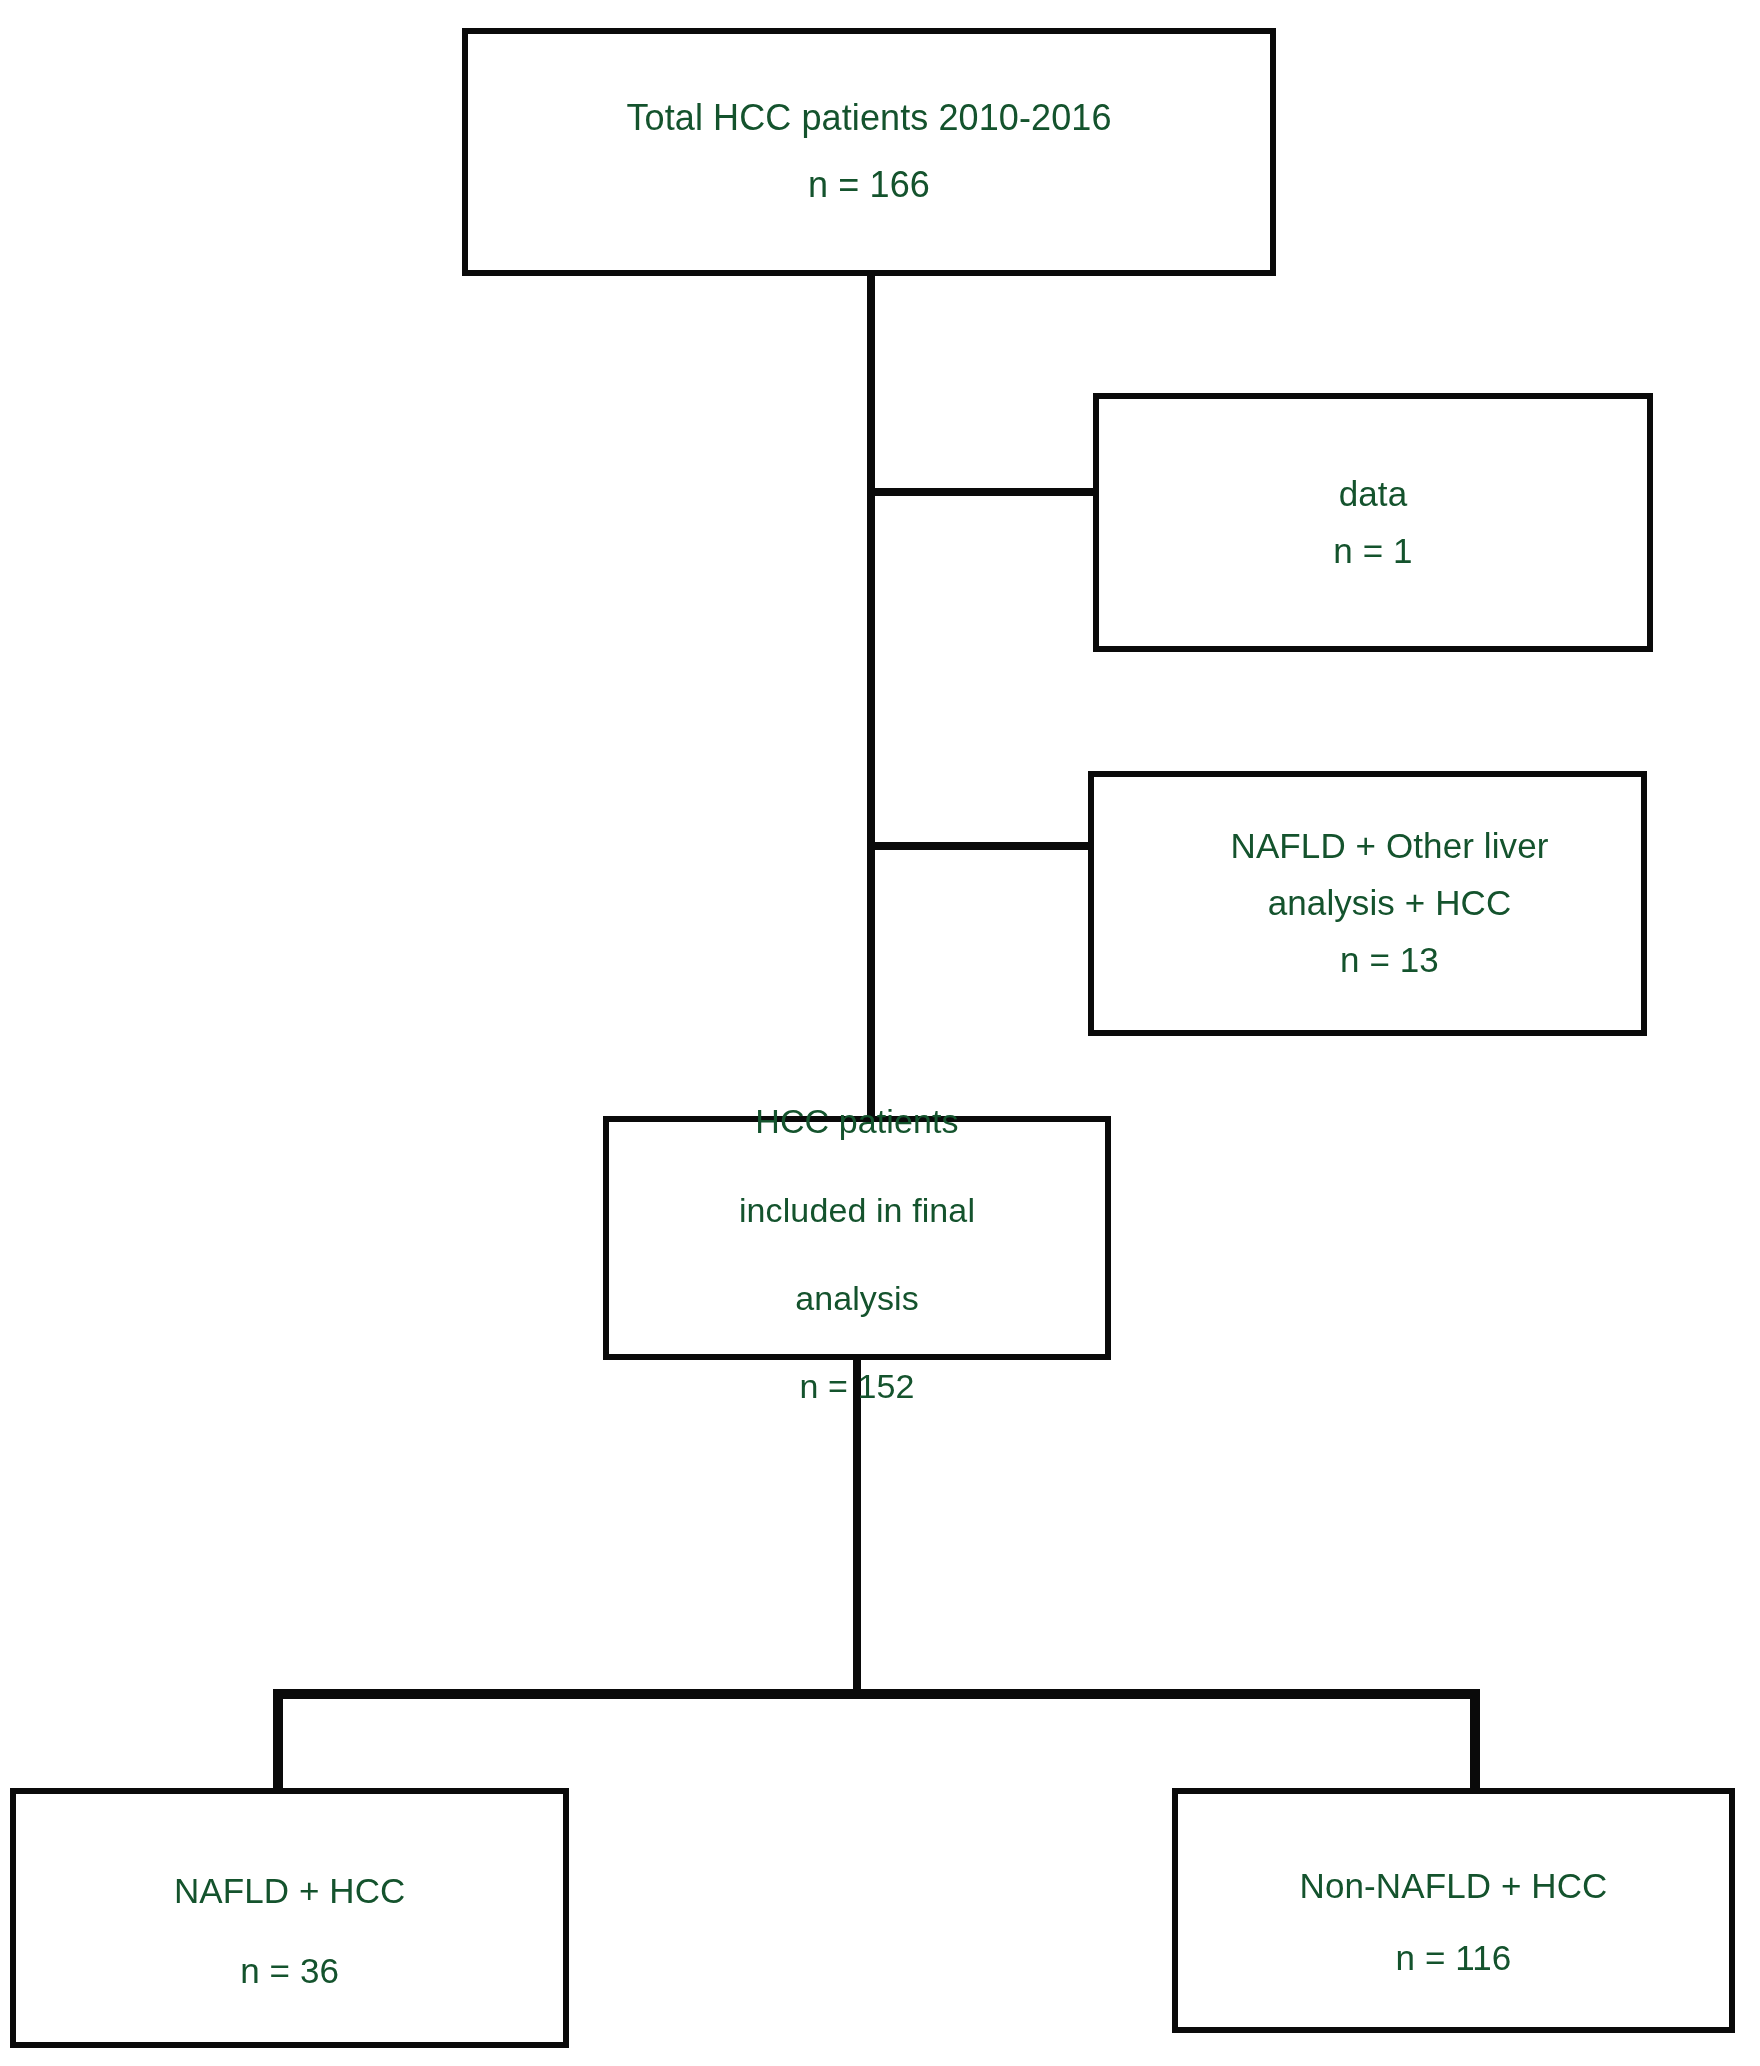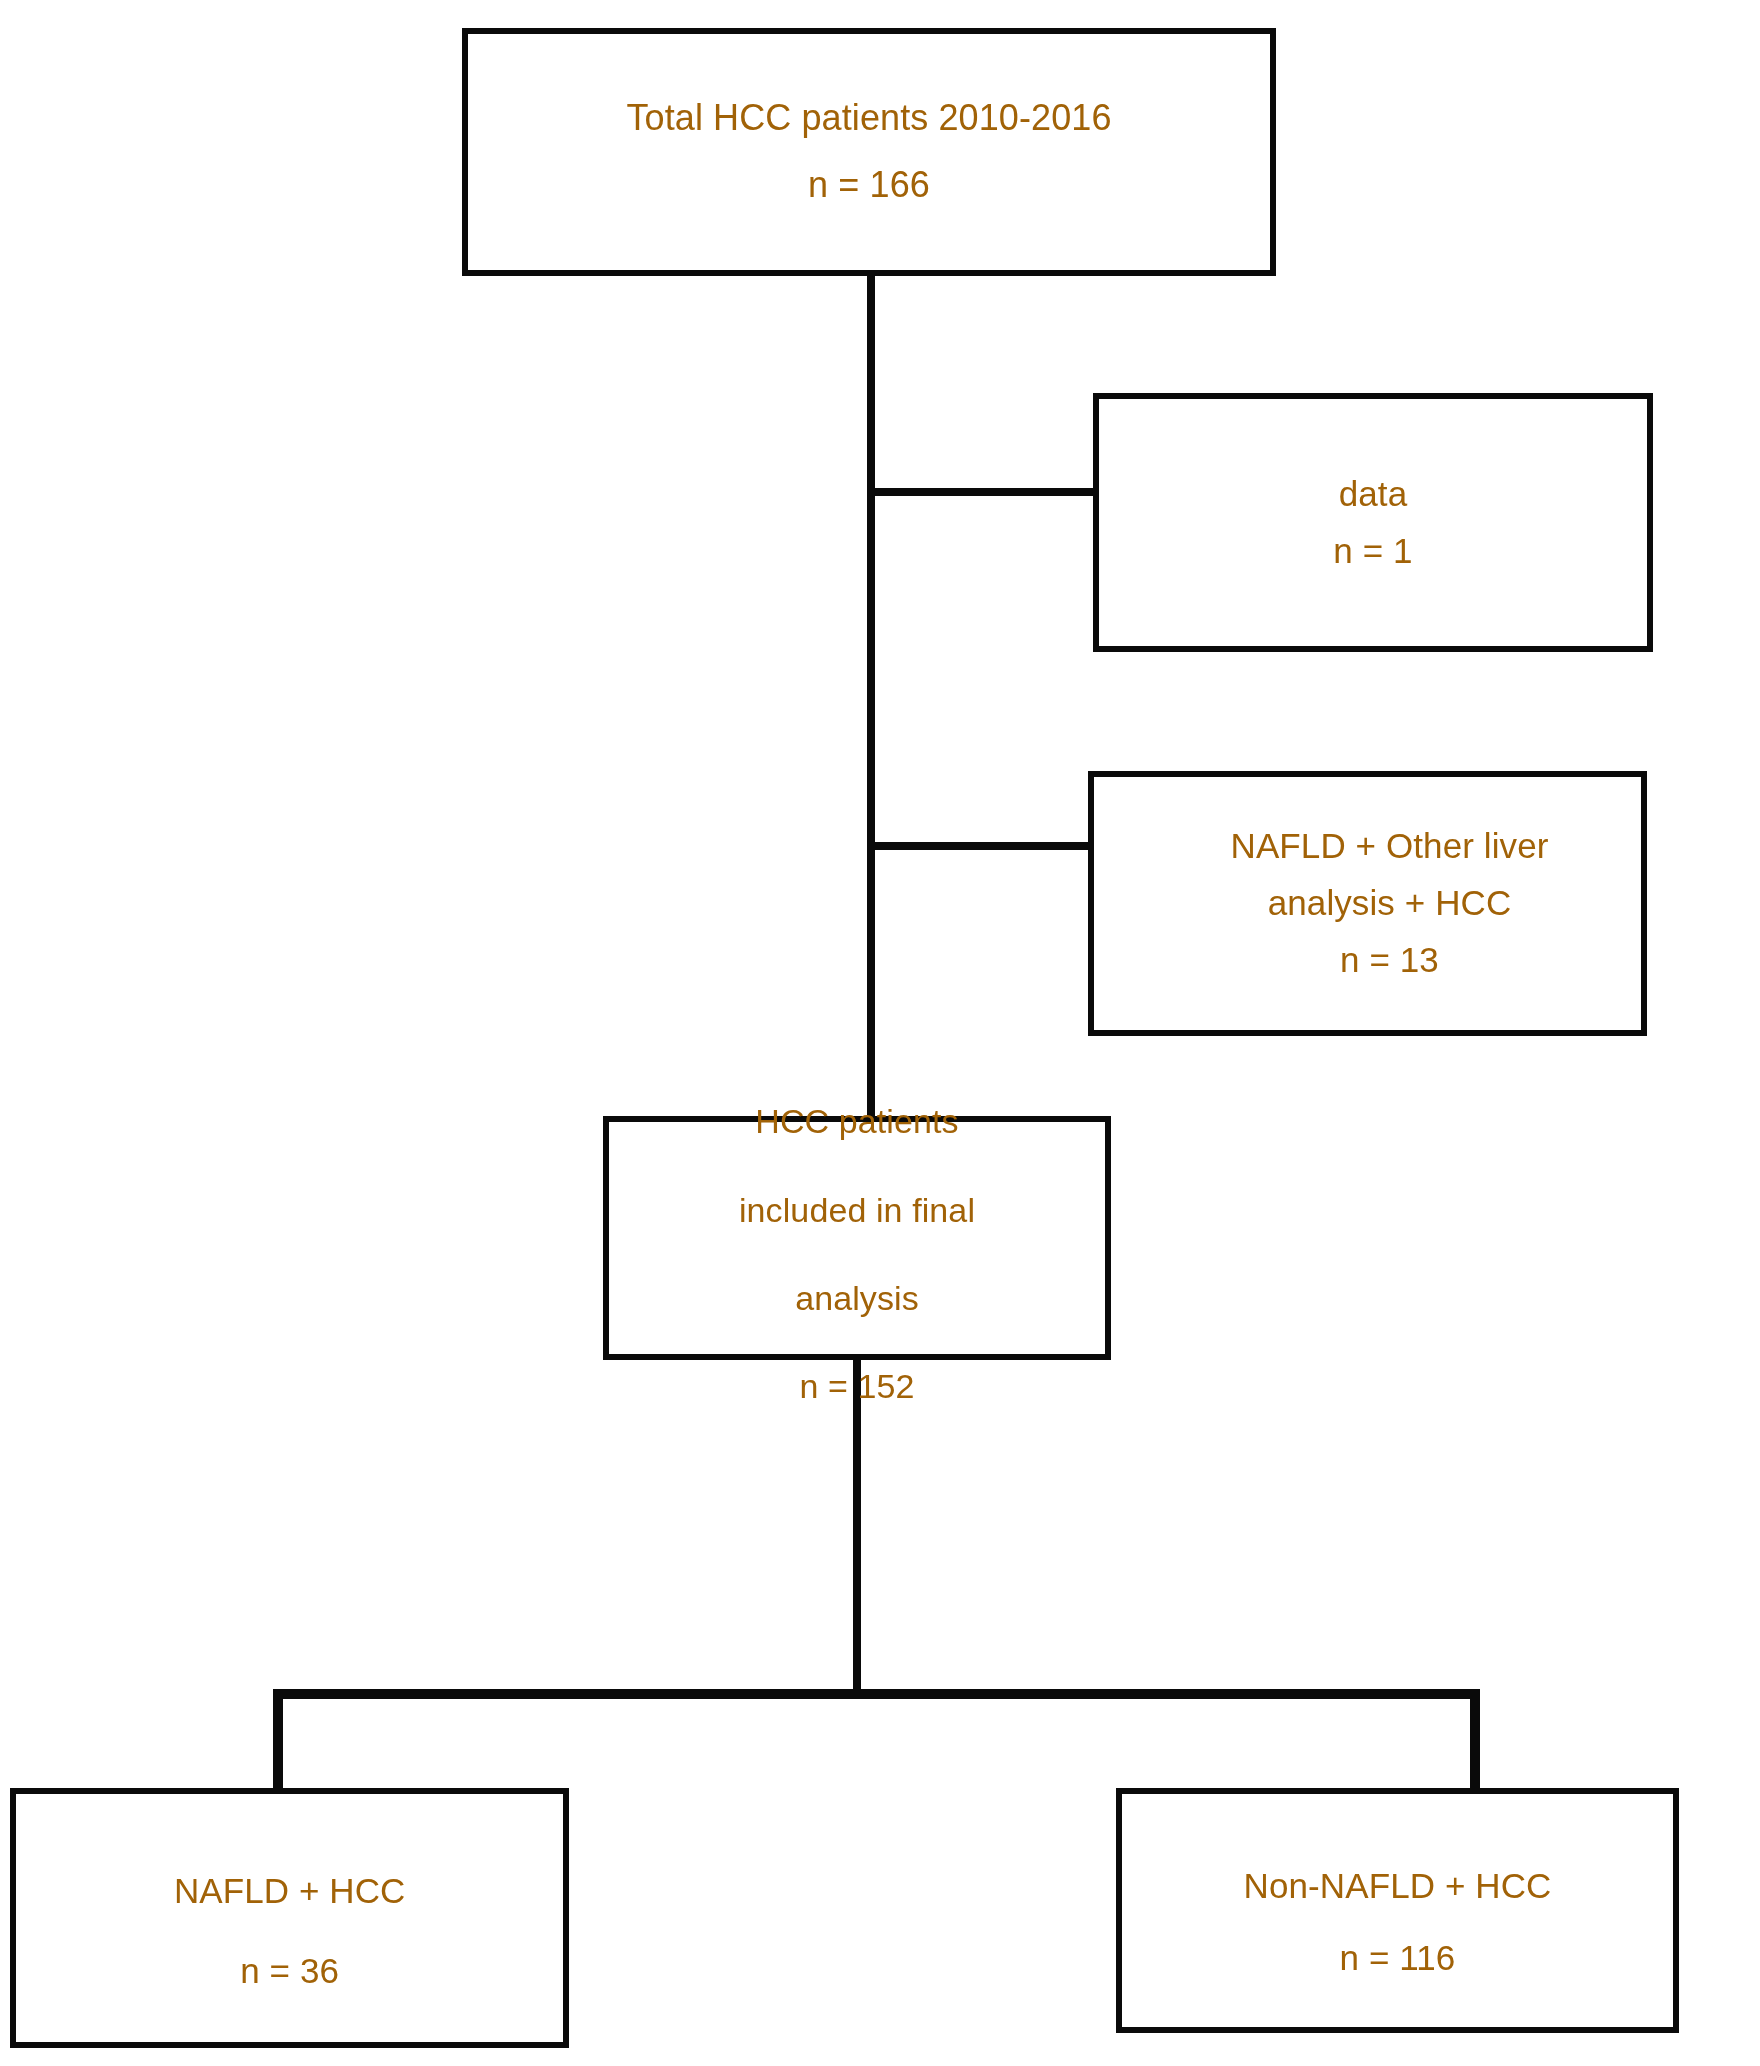--- a/index.html
+++ b/index.html
@@ -24,21 +24,21 @@
     background: #ffffff;
     border: 6.3px solid #0a0a0a;
     display: flex;
     flex-direction: column;
     align-items: center;
     z-index: 5;
   }
   .node-line {
     display: block;
     text-align: right;
-    color: #a16207;
+    color: #14532d;
     font-size: 35px;
     line-height: 1.62;
     letter-spacing: 0.1px;
     white-space: nowrap;
   }
 
   
   #node-total {
     left: 462px;
     top: 28px;
@@ -84,21 +84,21 @@
     width: 559px;
     height: 260px;
     justify-content: flex-start;
     padding-top: 61px;
     gap: 8px;
   }
   #node-nafld .node-line { line-height: 2.05; }
 
   
   #node-nonnafld {
-    left: 1116px;
+    left: 1172px;
     top: 1788px;
     width: 563px;
     height: 245px;
     justify-content: flex-start;
     padding-top: 56px;
   }
   #node-nonnafld .node-line { line-height: 2.05; }
 
   
   .conn {

